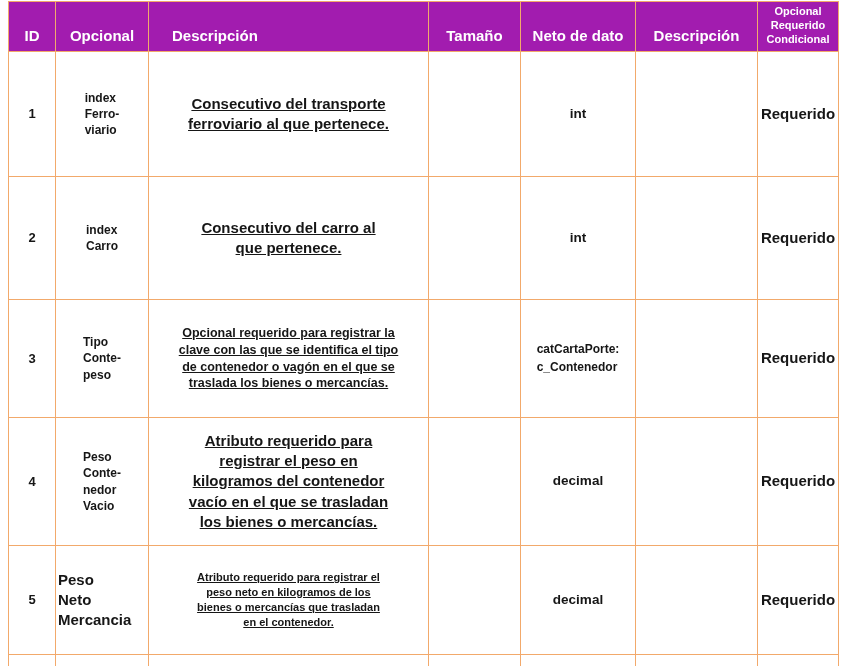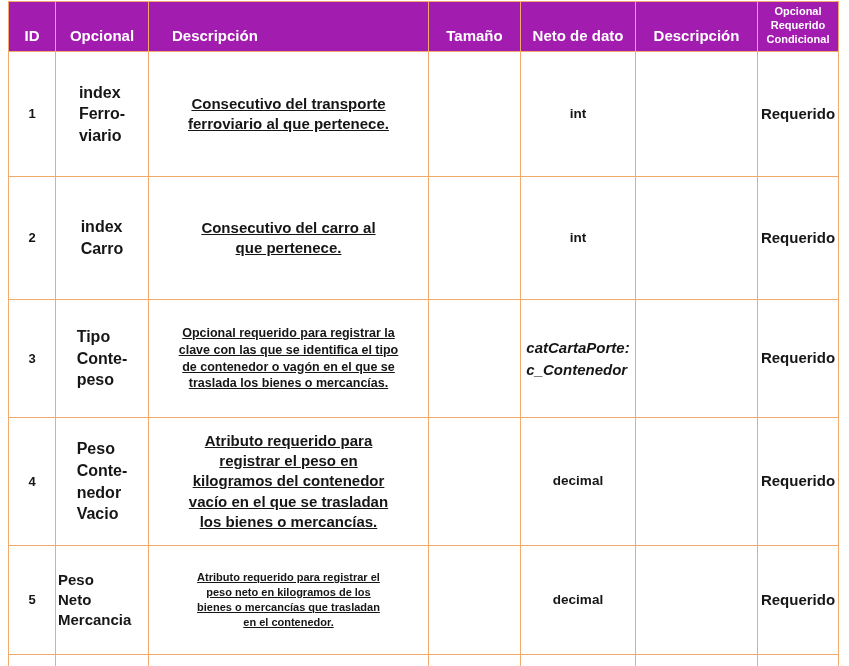--- a/index.html
+++ b/index.html
@@ -33,30 +33,30 @@
     padding-bottom:7px;
   }
   .spec thead th.col-desc { text-align:left; padding-left:23px; }
   .spec thead th.col-opc  {
     font-size:11px; line-height:1.25;
     vertical-align:middle; padding:2px 0 3px 0;
   }
   
   .spec td { vertical-align:middle; text-align:center; line-height:1.35; }
   .cell-id   { font-size:13px; }
-  .cell-elem { font-size:16px; }
+  .cell-elem { font-size:12px; }
   .cell-elem .blk, .cell-tipo .blk { display:inline-block; text-align:left; }
   .row-5 .cell-elem { font-size:15px; text-align:left; }
   .row-5 .cell-elem .blk { padding-left:2px; }
   .cell-desc { text-align:left;text-decoration:underline; }
   .desc-lg { font-size:15px;   line-height:1.5;  padding-left:11px; }
   .desc-sm { font-size:12.5px; line-height:1.55; padding-left:4px; }
   .desc-md { font-size:11px;   line-height:1.5;  padding-left:8px; }
   .cell-tipo { font-size:13.5px; }
-  .tipo-sm .blk { font-size:15px; line-height:1.45;font-style:italic; }
+  .tipo-sm .blk { font-size:12px; line-height:1.45; }
   .cell-opc { font-size:15px; }
   .row-partial td { border-bottom:none; }
 </style>
 </head>
 <body>
 
 <table class="spec">
   <colgroup>
     <col style="width:47px">
       <col style="width:93px">

